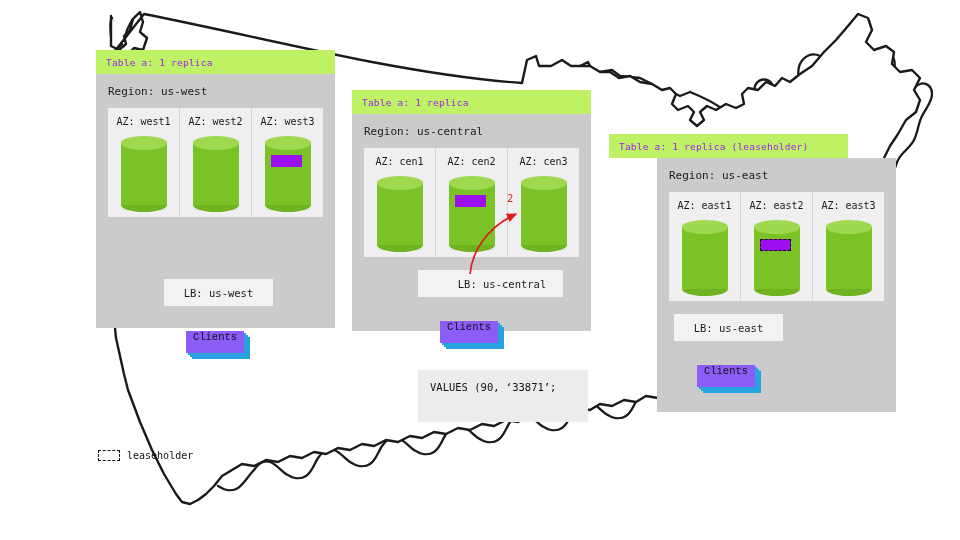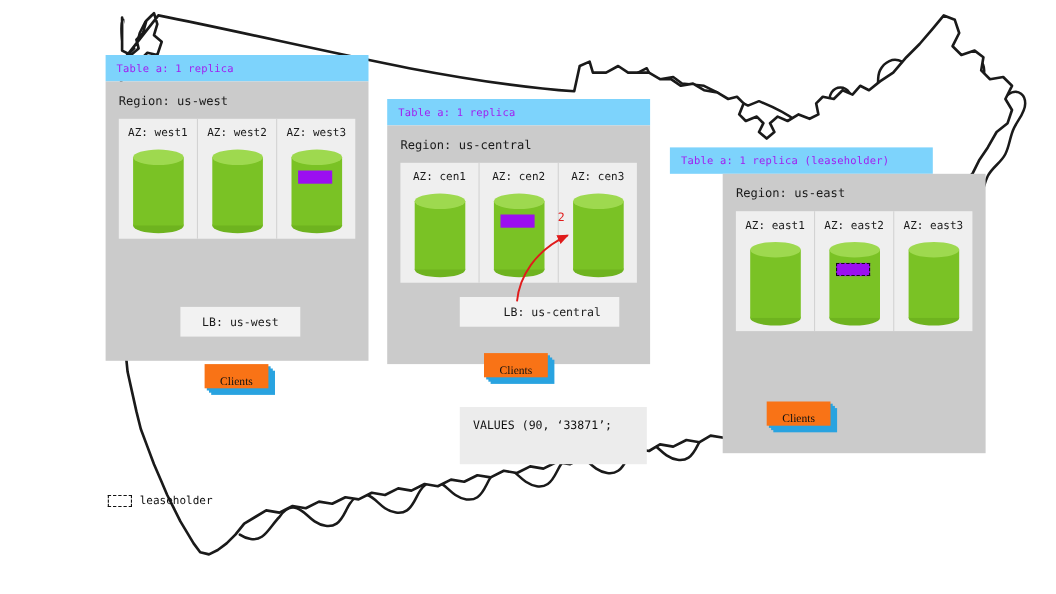--- a/index.html
+++ b/index.html
@@ -5,21 +5,21 @@
   html,body{margin:0;padding:0;}
   body{
     width:960px;height:540px;background:#ffffff;position:relative;overflow:hidden;
     font-family:"DejaVu Sans Mono","Liberation Mono",monospace;
   }
   #map-layer{position:absolute;left:0;top:0;width:960px;height:540px;}
 
   
   .region-panel{position:absolute;}
   .panel-header{
-    background:#7dd3fc;width:100%;box-sizing:border-box;
+    background:#bef264;width:100%;box-sizing:border-box;
     padding:7px 10px 6px 10px;
   }
   .panel-header .hdr-text{
     color:#a020f0;font-size:9.5px;letter-spacing:.2px;white-space:nowrap;
     font-family:"DejaVu Sans Mono","Liberation Mono",monospace;
   }
   .panel-body{
     background:#cbcbcb;width:100%;box-sizing:border-box;
     padding:0 0 0 0;position:relative;
   }
@@ -68,24 +68,24 @@
     font-size:10.5px;color:#1a1a1a;white-space:nowrap;z-index:6;
     font-family:"DejaVu Sans Mono","Liberation Mono",monospace;
   }
 
   
   .clients{position:absolute;z-index:6;}
   .clients .shadow{
     position:absolute;background:#29a3e0;
   }
   .clients .face{
-    position:absolute;left:0;top:0;background:#f97316;
-    display:flex;align-items:flex-end;justify-content:center;
+    position:absolute;left:0;top:0;background:#8b5cf6;
+    display:flex;align-items:flex-start;justify-content:center;
     font-size:10.5px;color:#111111;white-space:nowrap;
-    font-family:Liberation Serif, serif;
+    font-family:Liberation Mono, monospace;
   }
 
   
   .sql-box{
     position:absolute;background:#ececec;box-sizing:border-box;
     padding:10px 0 10px 12px;z-index:5;
   }
   .sql-line{font-size:10.5px;color:#111111;white-space:pre;line-height:14px;
     font-family:"DejaVu Sans Mono","Liberation Mono",monospace;}
 
@@ -338,20 +338,23 @@
           <div class="cyl">
             <div class="bottom"></div>
             <div class="body"></div>
             <div class="top"></div>
           </div>
         </div>
       </div>
     </div>
   </div>
 
+  <div class="lb-box" style="left:65px;top:180px;width:109px;height:27px;">
+    <span>LB: us-east</span>
+  </div>
 
   <div class="clients" style="left:88px;top:231px;width:64px;height:28px;">
     <div class="shadow" style="left:6px;top:6px;width:58px;height:22px;"></div>
     <div class="shadow" style="left:4px;top:4px;width:58px;height:22px;"></div>
     <div class="shadow" style="left:2px;top:2px;width:58px;height:22px;"></div>
     <div class="face" style="width:58px;height:22px;">
       <span>Clients</span>
     </div>
   </div>
 </div>

